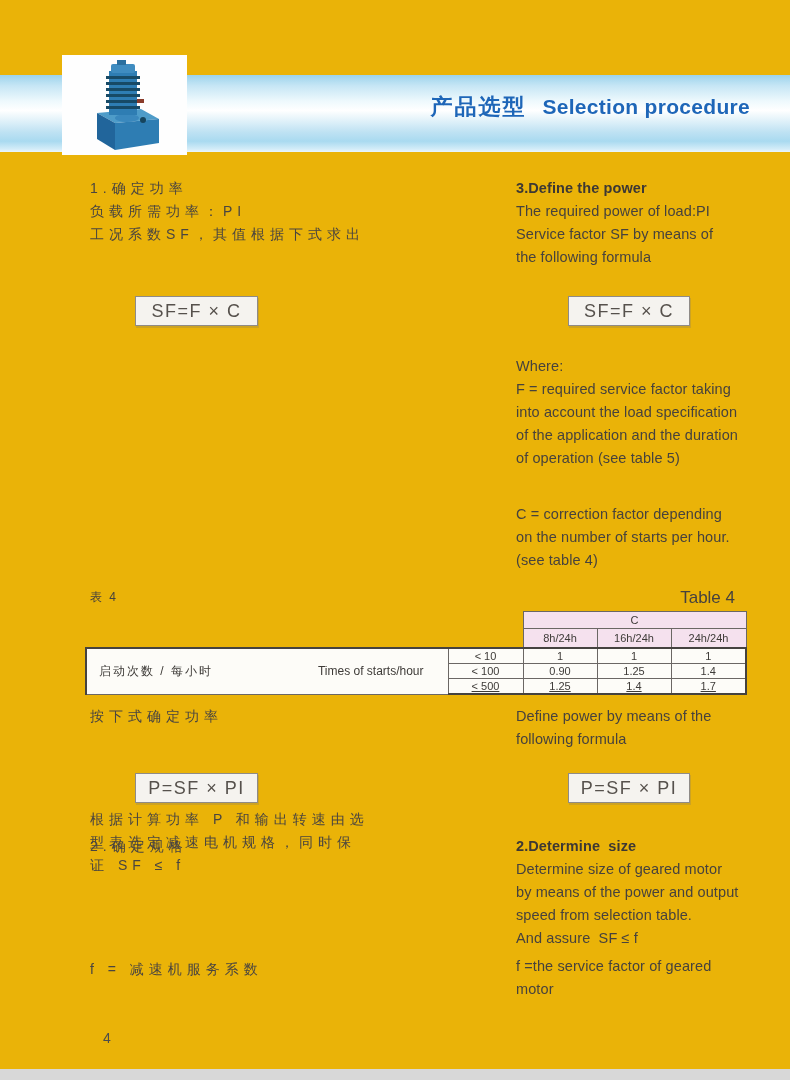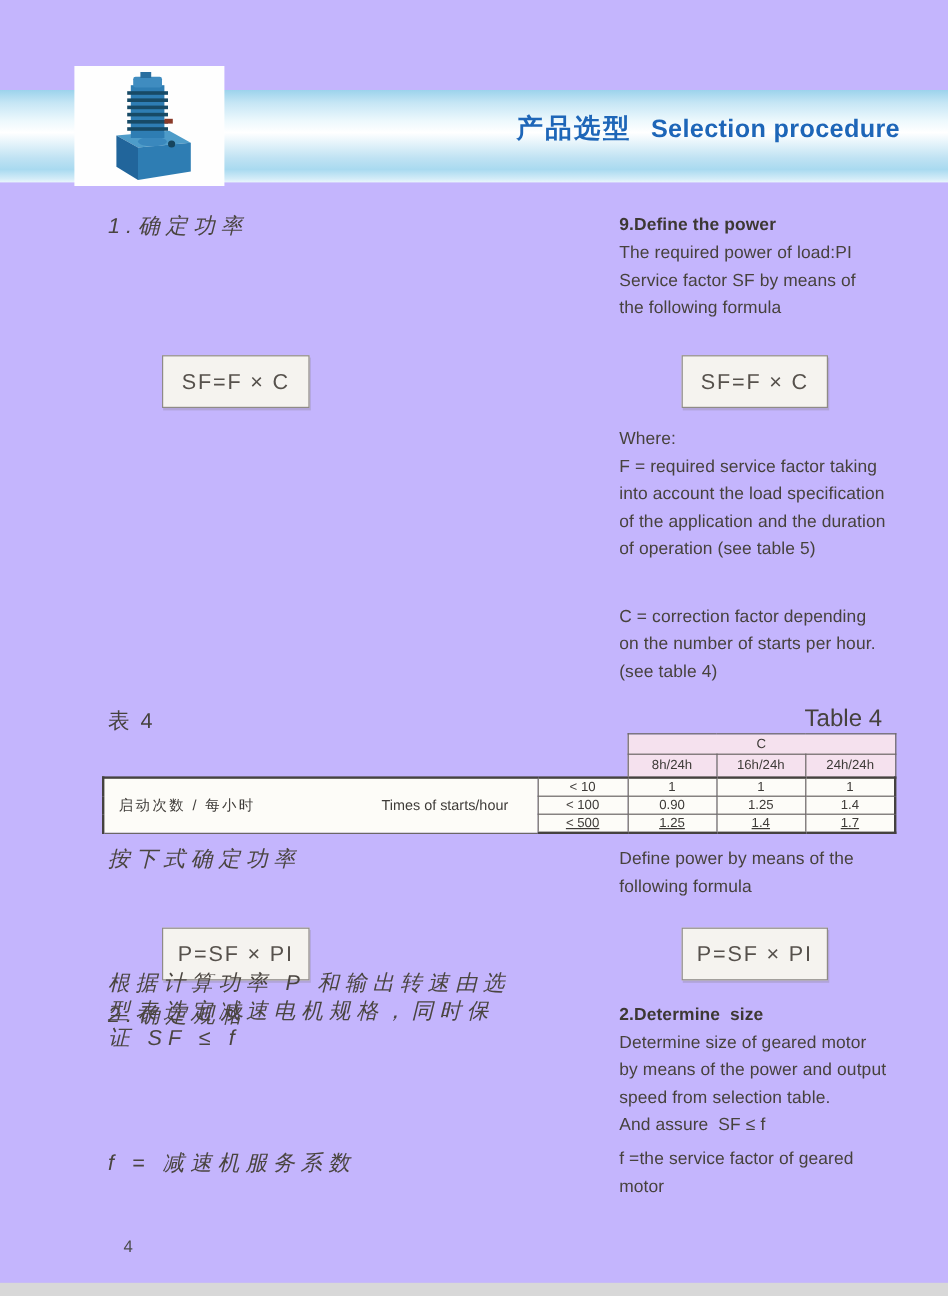--- a/index.html
+++ b/index.html
@@ -1,18 +1,18 @@
 <!DOCTYPE html>
 <html><head>
 <meta charset="utf-8">
 <style>
   html,body { margin:0; padding:0; background:#e8e8e8; }
   .page {
     position:relative; width:790px; height:1080px; margin:0 auto;
-    background:#c4b5fd; overflow:hidden;
+    background:#eab308; overflow:hidden;
     font-family:"Liberation Sans","DejaVu Sans",sans-serif;
     color:#46423e;
   }
 
   
   .band {
     position:absolute; left:0; top:75px; width:790px; height:77px;
     background:linear-gradient(180deg,
       #9cd3ec 0%, #c6e6f5 14%, #eef9fd 34%, #ffffff 46%,
       #e4f3fa 58%, #bfe2f3 74%, #a9daf0 86%, #d3ecf8 96%, #eaf6fc 100%);
@@ -23,36 +23,36 @@
   }
   .page-title {
     position:absolute; top:92px; right:40px; white-space:nowrap;
     font-weight:bold; color:#1e66b8;
   }
   .page-title .zh-title { font-size:22px; letter-spacing:2px; }
   .page-title .en-title { font-size:21px; margin-left:16px; letter-spacing:0.3px; }
 
   
   .txt { position:absolute; white-space:pre; }
-  .zh  { font-size:18px; letter-spacing:5px; line-height:23px; color:#4a4540;font-style:italic; }
+  .zh  { font-size:14px; letter-spacing:5px; line-height:23px; color:#4a4540; }
   .en  { font-size:14.5px; letter-spacing:0.1px; line-height:23px; color:#47423d; }
   .bold { font-weight:bold; color:#3d3834; }
 
   
   .formula {
-    position:absolute; height:44px; box-sizing:border-box;
+    position:absolute; height:30px; box-sizing:border-box;
     background:#f5f3ef; border:1px solid #8f8b87;
     box-shadow:1px 2px 0 rgba(120,115,110,0.25);
     display:flex; align-items:center; justify-content:center;
     font-size:18px; letter-spacing:1.5px; color:#56514c; white-space:pre;
   }
 
   
-  .t4-label-zh { position:absolute; left:90px; top:589px; font-size:18px; letter-spacing:2px; color:#46423e; }
-  .t4-label-en { position:absolute; right:55px; top:588px; font-size:20px; color:#46423e; }
+  .t4-label-zh { position:absolute; left:90px; top:589px; font-size:12px; letter-spacing:2px; color:#46423e; }
+  .t4-label-en { position:absolute; right:55px; top:588px; font-size:17px; color:#46423e; }
   table.t4 {
     position:absolute; left:85px; top:611px;
     border-collapse:collapse; table-layout:fixed; width:660px;
     font-size:11px; color:#3e3b38;
   }
   table.t4 td { padding:0; text-align:center; border:1px solid #6b6764; background:#fdfcf8; }
   table.t4 td.empty { border:none; background:transparent; }
   table.t4 td.pink { background:#f5e1ee; }
   table.t4 tr.gh td { height:16px; }
   table.t4 tr.sh td { height:18px; }
@@ -100,30 +100,32 @@
       <rect x="30" y="1" width="9" height="5" fill="#2a6f9f"></rect>
       <rect x="50" y="40" width="7" height="4" fill="#8a3b2a"></rect>
     </svg>
   </div>
 
   <div class="page-title">
     <span class="zh-title">产品选型</span><span class="en-title">Selection procedure</span>
   </div>
 
   <div class="txt zh" style="left:90px; top:177px;">1.确定功率</div>
+  <div class="txt zh" style="left:90px; top:200px;">负载所需功率：PI
+工况系数SF，其值根据下式求出</div>
   <div class="formula" style="left:135px; top:296px; width:123px;">SF=F × C</div>
   <div class="txt zh" style="left:90px; top:705px;">按下式确定功率</div>
   <div class="formula" style="left:135px; top:773px; width:123px;">P=SF × PI</div>
   <div class="txt zh" style="left:90px; top:835px;">2.确定规格</div>
   <div class="txt zh" style="left:90px; top:808px;">根据计算功率 P 和输出转速由选
 型表选定减速电机规格，同时保
 证 SF ≤ f</div>
   <div class="txt zh" style="left:90px; top:958px;">f = 减速机服务系数</div>
 
-  <div class="txt en bold" style="left:516px; top:177px;">9.Define the power</div>
+  <div class="txt en bold" style="left:516px; top:177px;">3.Define the power</div>
   <div class="txt en" style="left:516px; top:200px;">The required power of load:PI
 Service factor SF by means of
 the following formula</div>
   <div class="formula" style="left:568px; top:296px; width:122px;">SF=F × C</div>
   <div class="txt en" style="left:516px; top:355px;">Where:
 F = required service factor taking
 into account the load specification
 of the application and the duration
 of operation (see table 5)</div>
   <div class="txt en" style="left:516px; top:503px;">C = correction factor depending

